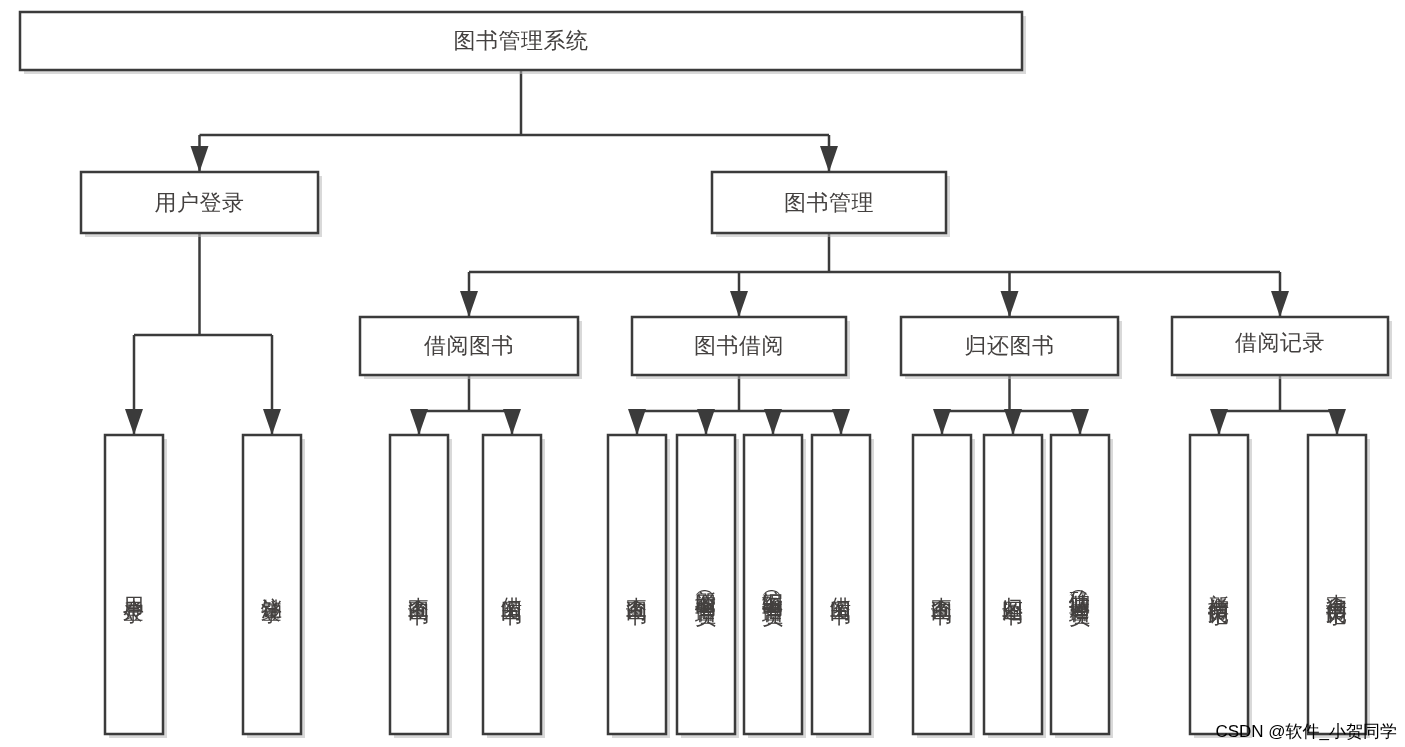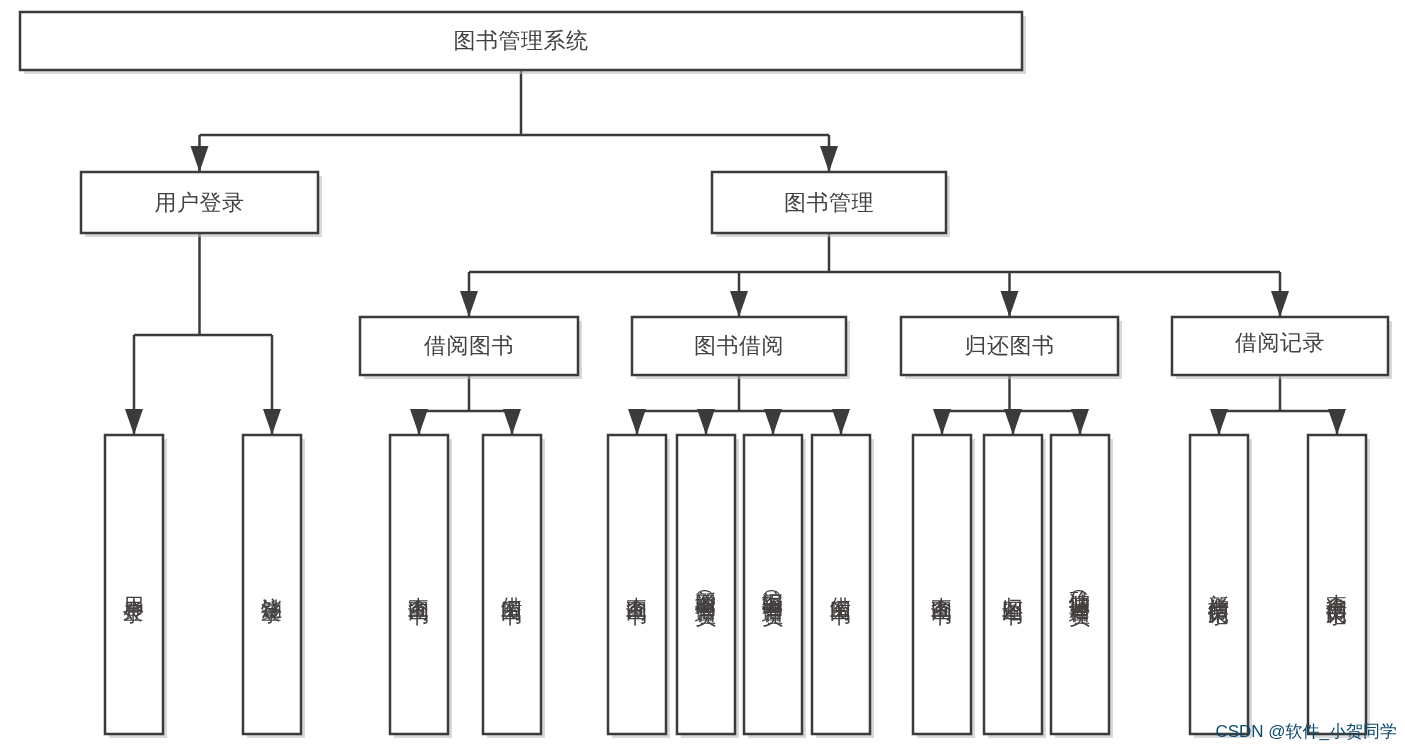--- a/index.html
+++ b/index.html
@@ -65,21 +65,21 @@
     text-orientation: upright;
     font-size: 21px;
     letter-spacing: 2.5px;
     line-height: 1.0;
   }
   .watermark {
     position: absolute;
     right: 8px;
     bottom: 4px;
     font-size: 17px;
-    color: #0c4a6e;
+    color: #000000;
     font-family: "Liberation Sans", "DejaVu Sans", sans-serif;
     white-space: nowrap;
     pointer-events: none;
   }
 </style>
 </head>
 <body>
 
 <div id="diagram-root">
 

